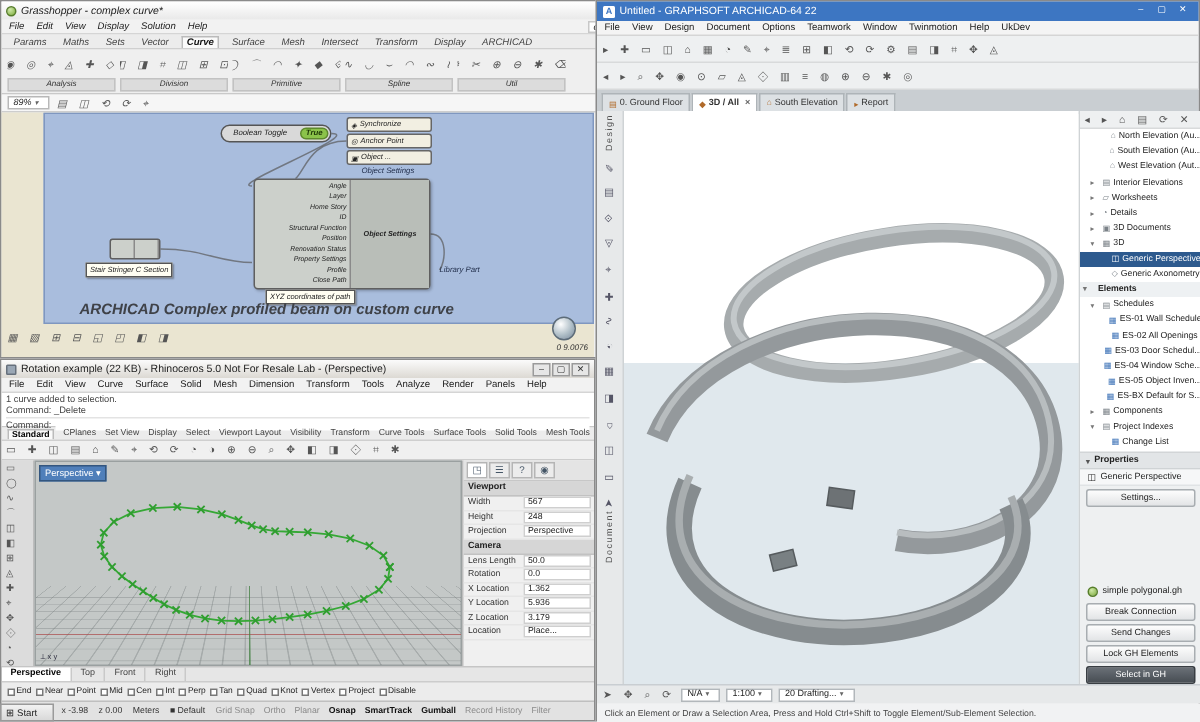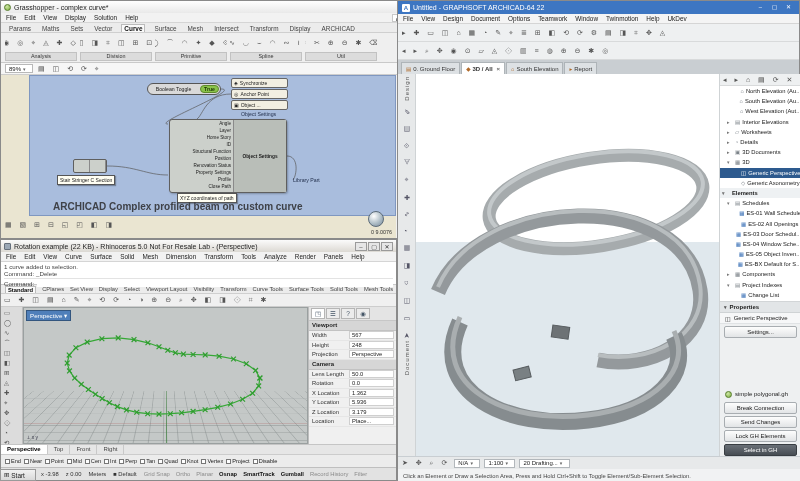--- a/index.html
+++ b/index.html
@@ -10,21 +10,21 @@
 
   
   .titlebar{display:flex;align-items:center;gap:3px;padding:0 3px;font-size:7px;}
   .winbtns{margin-left:auto;display:flex;gap:1px;}
   .winbtn{width:12px;height:9px;font-size:6px;line-height:8px;text-align:center;border:1px solid #9a9a9a;background:#e6e6e6;color:#333;}
   .menubar{display:flex;align-items:center;gap:8px;padding:0 5px;font-size:6.4px;background:#f2f2f2;border-bottom:1px solid #d5d5d5;}
   .mitem{white-space:nowrap;}
   .iconstr{letter-spacing:3px;font-size:7px;color:#555;white-space:nowrap;overflow:hidden;}
 
   
-  .gh{left:0;top:0;width:455px;height:239px;}
+  .gh{left:0;top:0;width:455px;height:239px;font-style:italic;}
   .gh .titlebar{height:12px;background:linear-gradient(#ffffff,#e9e9e9);}
   .gh-appicon{width:7px;height:7px;border-radius:50%;background:radial-gradient(circle at 35% 30%,#cfe8a8,#7fae3f);border:1px solid #567d2a;}
   .gh .menubar{height:10px;}
   .gh-doc{margin-left:auto;display:flex;gap:2px;align-items:center;font-size:6.2px;border:1px solid #c8c8c8;background:#fff;padding:0 3px;height:8px;}
   .gh-tabs{display:flex;gap:7px;align-items:flex-end;height:10px;padding:0 6px;font-size:6.4px;background:#ececec;border-bottom:1px solid #cfcfcf;}
   .gh-tabs .tab{padding:0 2px;color:#444;}
   .gh-tabs .tab.active{font-weight:bold;color:#111;background:#fafafa;border:1px solid #bbb;border-bottom:none;}
   .gh-ribbon{display:flex;gap:3px;height:30px;padding:1px 4px;background:#efefef;border-bottom:1px solid #c9c9c9;}
   .gh-group{display:flex;flex-direction:column;width:72px;}
   .gh-group .gicons{flex:1;display:flex;align-items:center;justify-content:center;}

